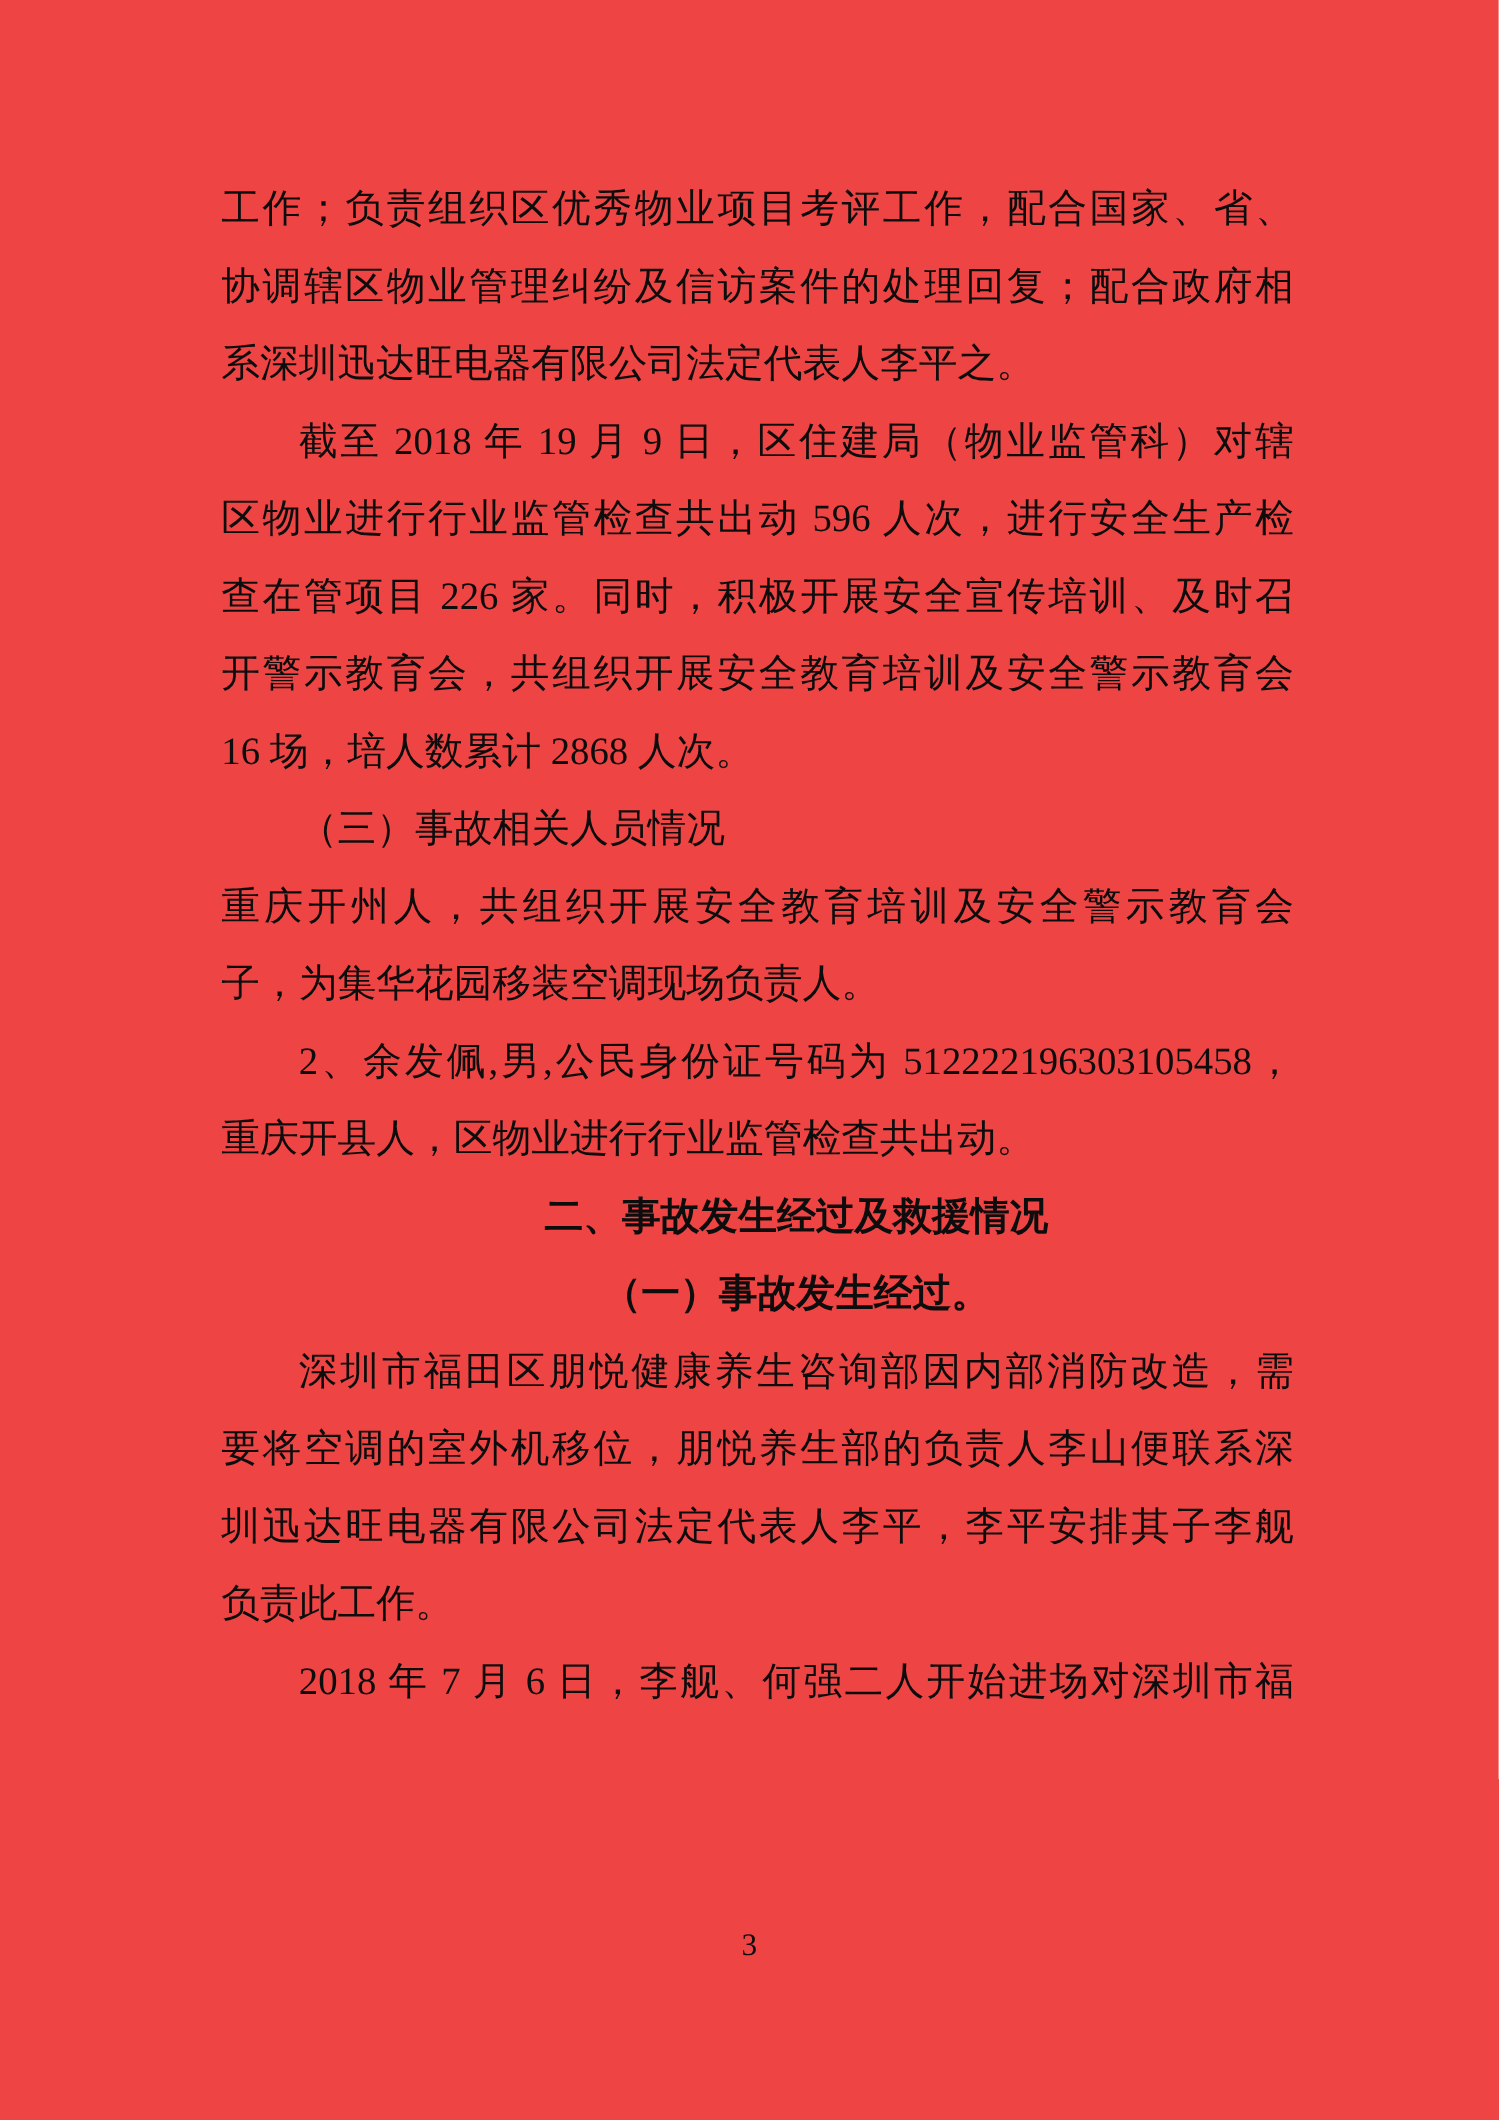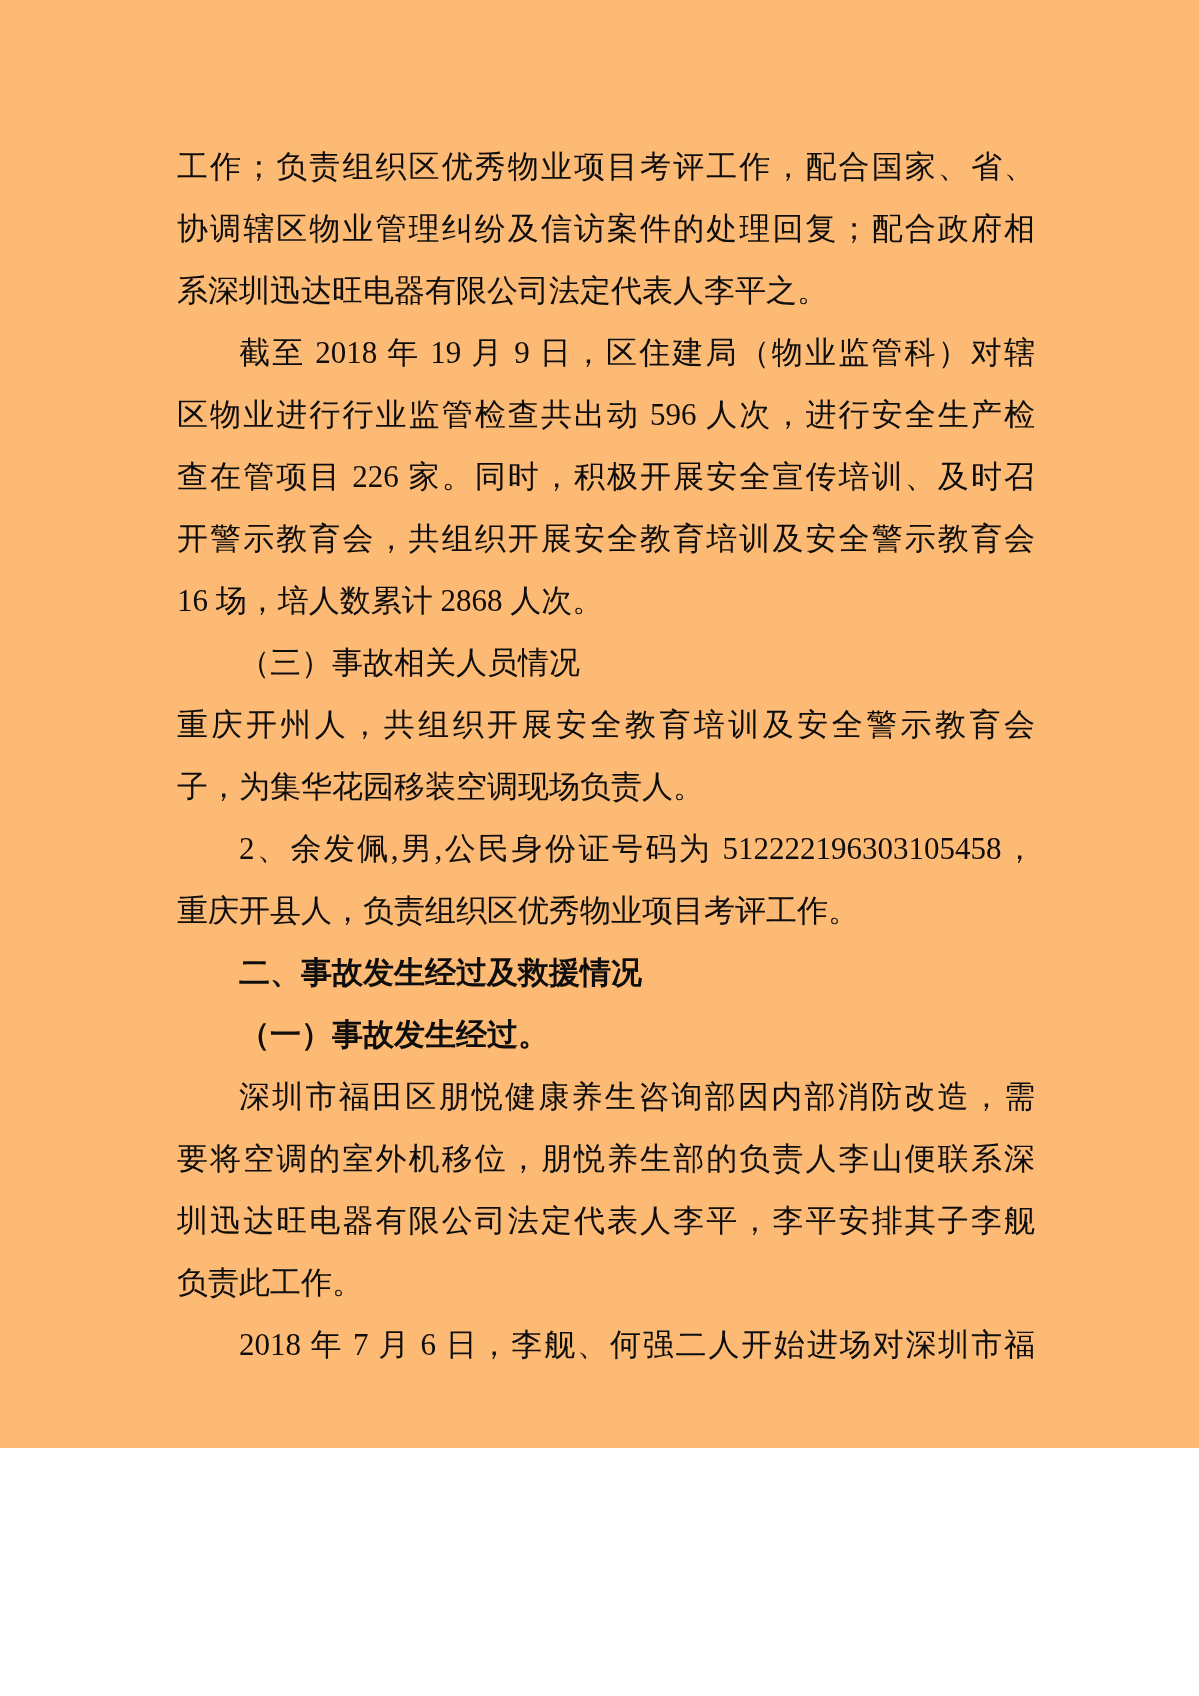--- a/index.html
+++ b/index.html
@@ -3,22 +3,22 @@
 <meta charset="utf-8">
 <style>
   html, body {
     margin: 0;
     padding: 0;
     background: #ffffff;
   }
   .page {
     position: relative;
     width: 1199px;
-    height: 1448px;
-    background: #fdba74;
+    height: 1696px;
+    background: #ef4444;
     overflow: hidden;
     font-family: "Liberation Serif", "DejaVu Serif", serif;
     color: #0d0d0d;
   }
   .doc-body {
     position: absolute;
     left: 177px;
     top: 136px;
     width: 858px;
     font-size: 31px;
@@ -34,20 +34,21 @@
     text-align: justify;
     text-align-last: justify;
     text-justify: inter-character;
   }
   .line.indent {
     text-indent: 62px;
   }
   .line.bold {
     font-family: "Liberation Sans", "DejaVu Sans", sans-serif;
     font-weight: 700;
+    text-align: center;
   }
   .footer {
     position: absolute;
     left: 0;
     top: 1542px;
     width: 100%;
     text-align: center;
     font-size: 25px;
     line-height: 30px;
     color: #0d0d0d;
@@ -63,21 +64,21 @@
       <div class="line">系深圳迅达旺电器有限公司法定代表人李平之。</div>
       <div class="line stretch indent">截至 2018 年 19 月 9 日，区住建局（物业监管科）对辖</div>
       <div class="line stretch">区物业进行行业监管检查共出动 596 人次，进行安全生产检</div>
       <div class="line stretch">查在管项目 226 家。同时，积极开展安全宣传培训、及时召</div>
       <div class="line stretch">开警示教育会，共组织开展安全教育培训及安全警示教育会</div>
       <div class="line">16 场，培人数累计 2868 人次。</div>
       <div class="line indent">（三）事故相关人员情况</div>
       <div class="line stretch">重庆开州人，共组织开展安全教育培训及安全警示教育会</div>
       <div class="line">子，为集华花园移装空调现场负责人。</div>
       <div class="line stretch indent">2、余发佩,男,公民身份证号码为 512222196303105458，</div>
-      <div class="line">重庆开县人，负责组织区优秀物业项目考评工作。</div>
+      <div class="line">重庆开县人，区物业进行行业监管检查共出动。</div>
       <div class="line indent bold">二、事故发生经过及救援情况</div>
       <div class="line indent bold">（一）事故发生经过。</div>
       <div class="line stretch indent">深圳市福田区朋悦健康养生咨询部因内部消防改造，需</div>
       <div class="line stretch">要将空调的室外机移位，朋悦养生部的负责人李山便联系深</div>
       <div class="line stretch">圳迅达旺电器有限公司法定代表人李平，李平安排其子李舰</div>
       <div class="line">负责此工作。</div>
       <div class="line stretch indent">2018 年 7 月 6 日，李舰、何强二人开始进场对深圳市福</div>
     </div>
   <div class="footer">
     <span>3</span>

